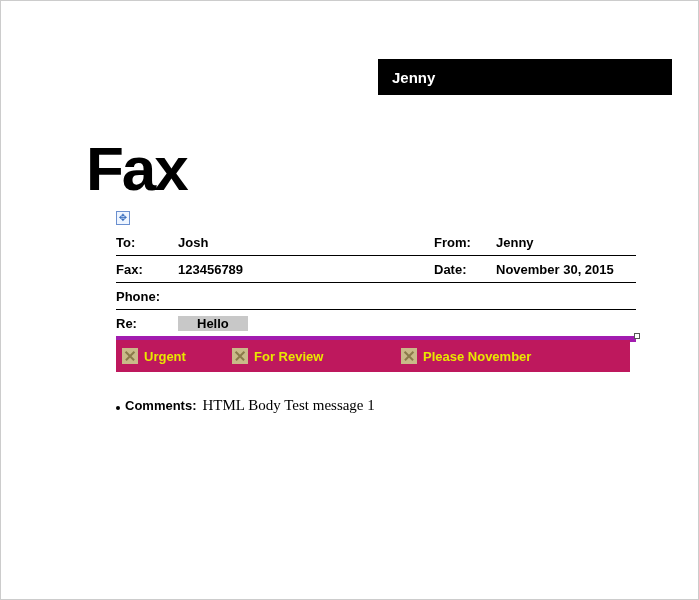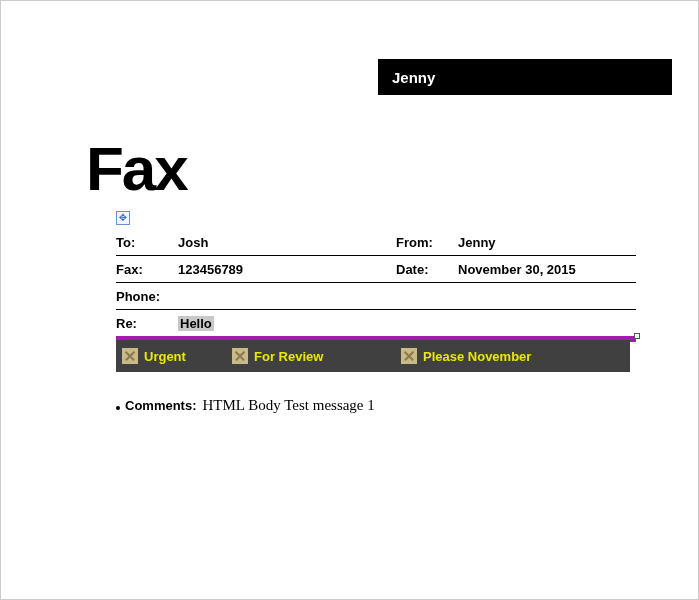--- a/index.html
+++ b/index.html
@@ -65,53 +65,54 @@
     top: 218px;
     left: 90px;
     width: 520px;
     font-size: 13px;
   }
   .info-row {
     display: flex;
     border-bottom: 1px solid #000;
     padding: 6px 0 5px 0;
     align-items: baseline;
+    gap: 38px;
   }
   .info-row.last { border-bottom: 6px solid #a21caf; }
   .cell { display: flex; align-items: baseline; }
   .label {
     font-weight: bold;
     width: 62px;
     flex-shrink: 0;
   }
   .value {
     font-weight: bold;
   }
   .col-left { width: 280px; }
   .col-right { flex: 1; }
   .re-value {
     background: #c8c8c8;
-    padding: 0 2px;
+    padding: 0 19px;
   }
   .resize-handle {
     position: absolute;
     top: 322px;
     left: 608px;
     width: 6px;
     height: 6px;
     border: 1px solid #555;
     background: #fff;
   }
   .status-bar {
     position: absolute;
     top: 329px;
     left: 90px;
     width: 514px;
     height: 32px;
-    background: #404040;
+    background: #be185d;
     display: flex;
     align-items: center;
   }
   .status-item {
     display: flex;
     align-items: center;
     color: #e8e800;
     font-weight: bold;
     font-size: 13px;
   }

